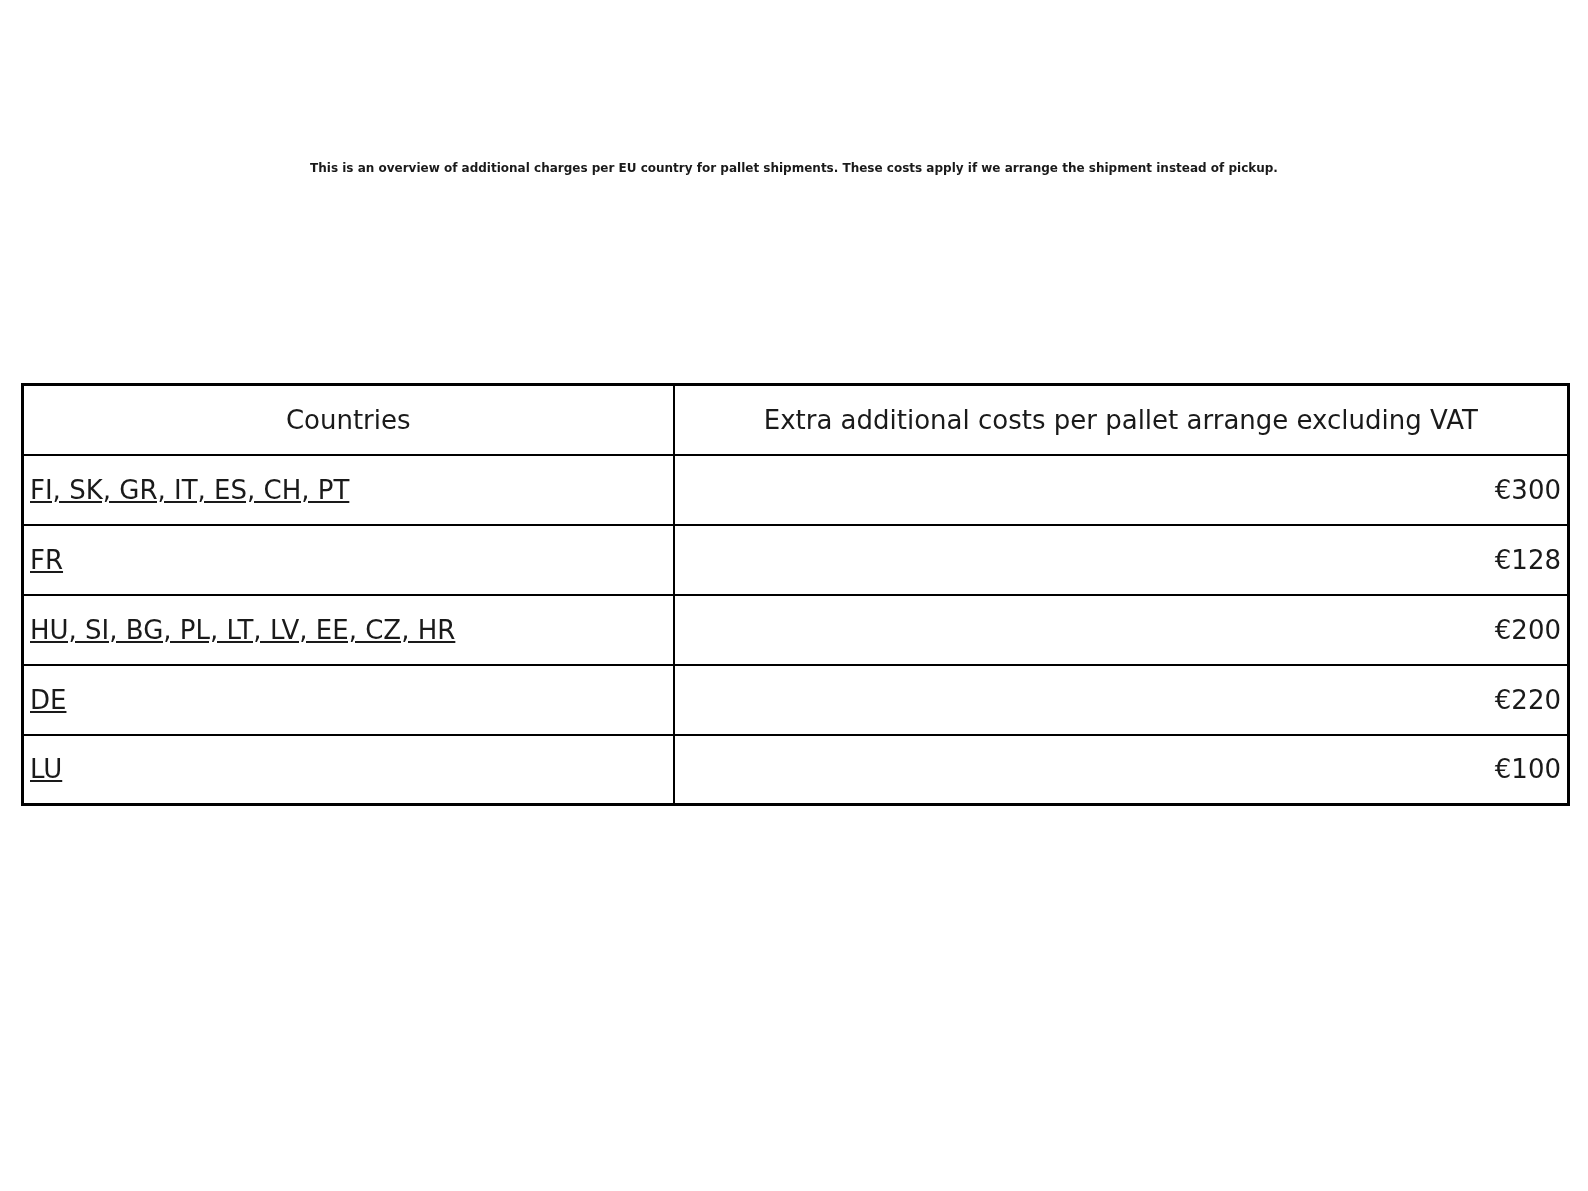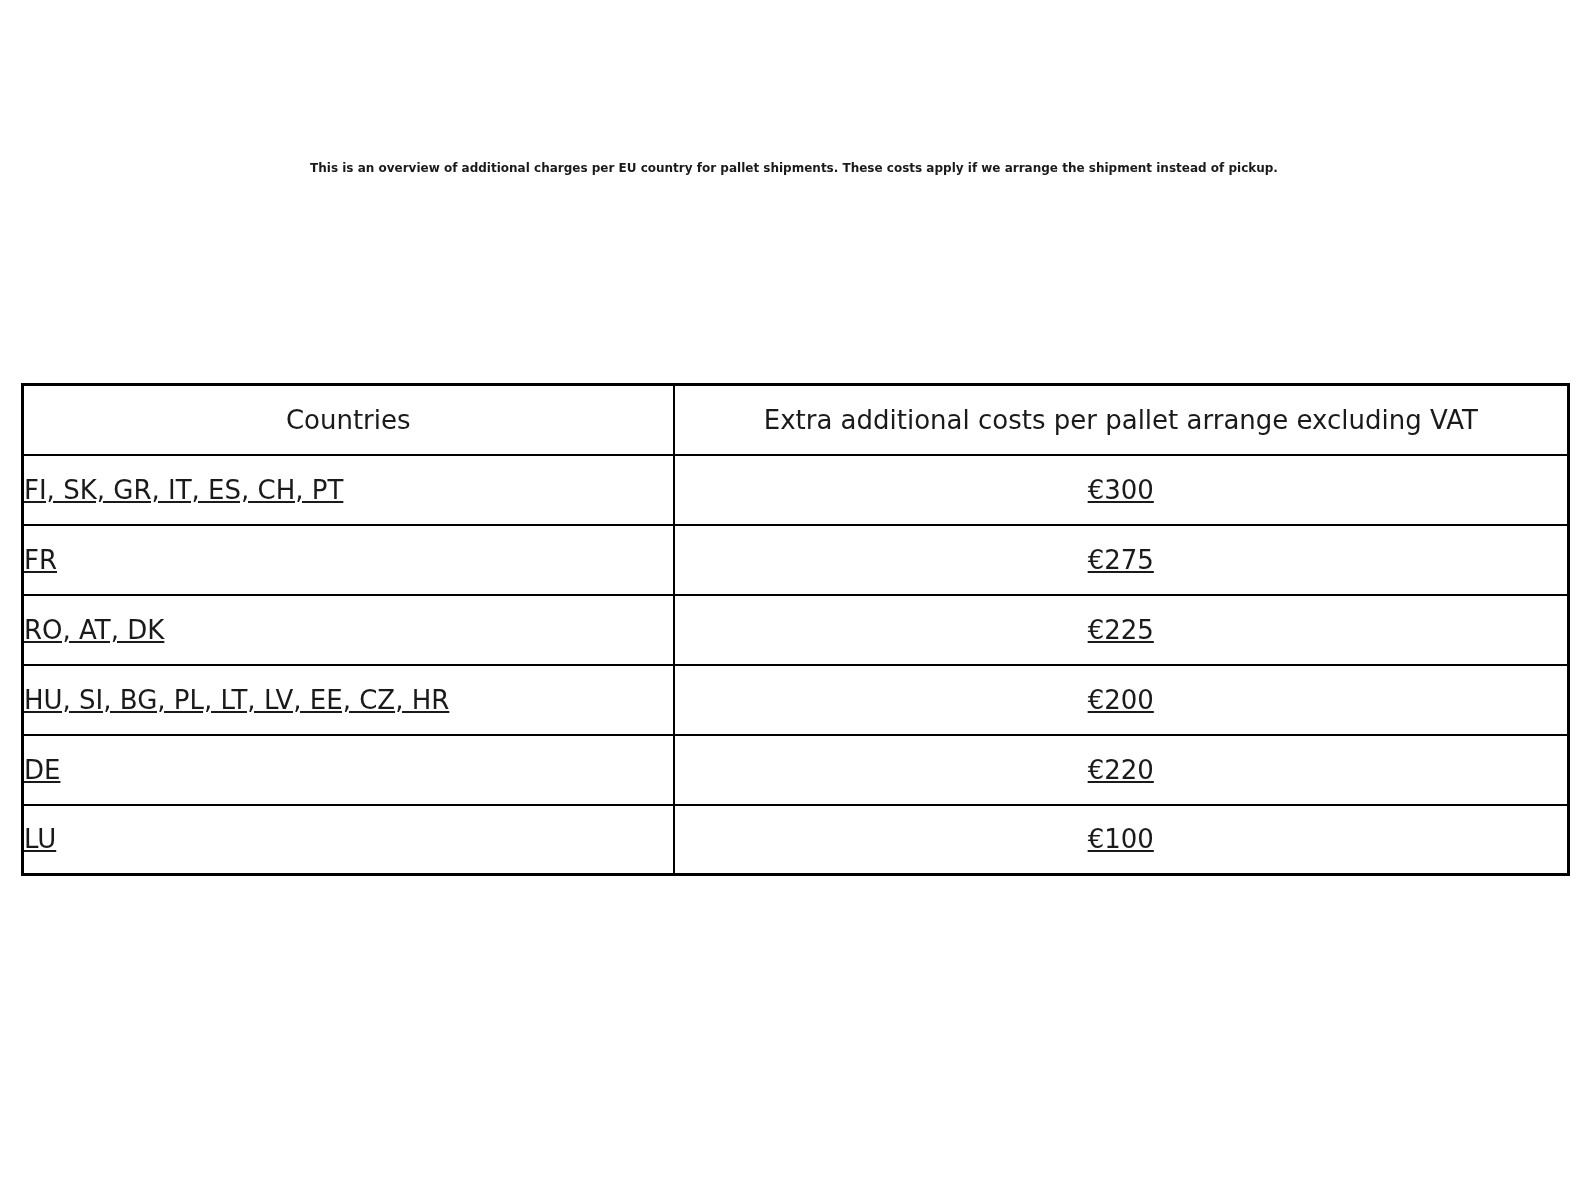--- a/index.html
+++ b/index.html
@@ -43,36 +43,35 @@
   }
   table.charges col.col-countries { width: 651px; }
   table.charges th,
   table.charges td {
     border: 2px solid var(--border-color);
     height: 70px;
     font-size: 26px;
     font-weight: normal;
     color: var(--text-color);
     vertical-align: middle;
-    padding: 0;
+    padding: 6px;
     white-space: nowrap;
     overflow: hidden;
   }
   table.charges th {
     text-align: center;
   }
   td.cell-countries {
     text-align: left;
     padding-left: 61px;
     text-decoration: underline;
   }
   td.cell-cost {
-    text-align: center;
+    text-align: right;
     padding-left: 84px;
-    text-decoration: underline;
   }
 </style>
 </head>
 <body>
 
 <div class="page">
 
   <div class="note">This is an overview of additional charges per EU country for pallet shipments. These costs apply if we arrange the shipment instead of pickup.</div>
 
   <table class="charges">
@@ -86,25 +85,21 @@
         <th>Extra additional costs per pallet arrange excluding VAT</th>
       </tr>
     </thead>
     <tbody>
       <tr>
         <td class="cell-countries">FI, SK, GR, IT, ES, CH, PT</td>
         <td class="cell-cost">€300</td>
       </tr>
       <tr>
         <td class="cell-countries">FR</td>
-        <td class="cell-cost">€275</td>
-      </tr>
-      <tr>
-        <td class="cell-countries">RO, AT, DK</td>
-        <td class="cell-cost">€225</td>
+        <td class="cell-cost">€128</td>
       </tr>
       <tr>
         <td class="cell-countries">HU, SI, BG, PL, LT, LV, EE, CZ, HR</td>
         <td class="cell-cost">€200</td>
       </tr>
       <tr>
         <td class="cell-countries">DE</td>
         <td class="cell-cost">€220</td>
       </tr>
       <tr>

